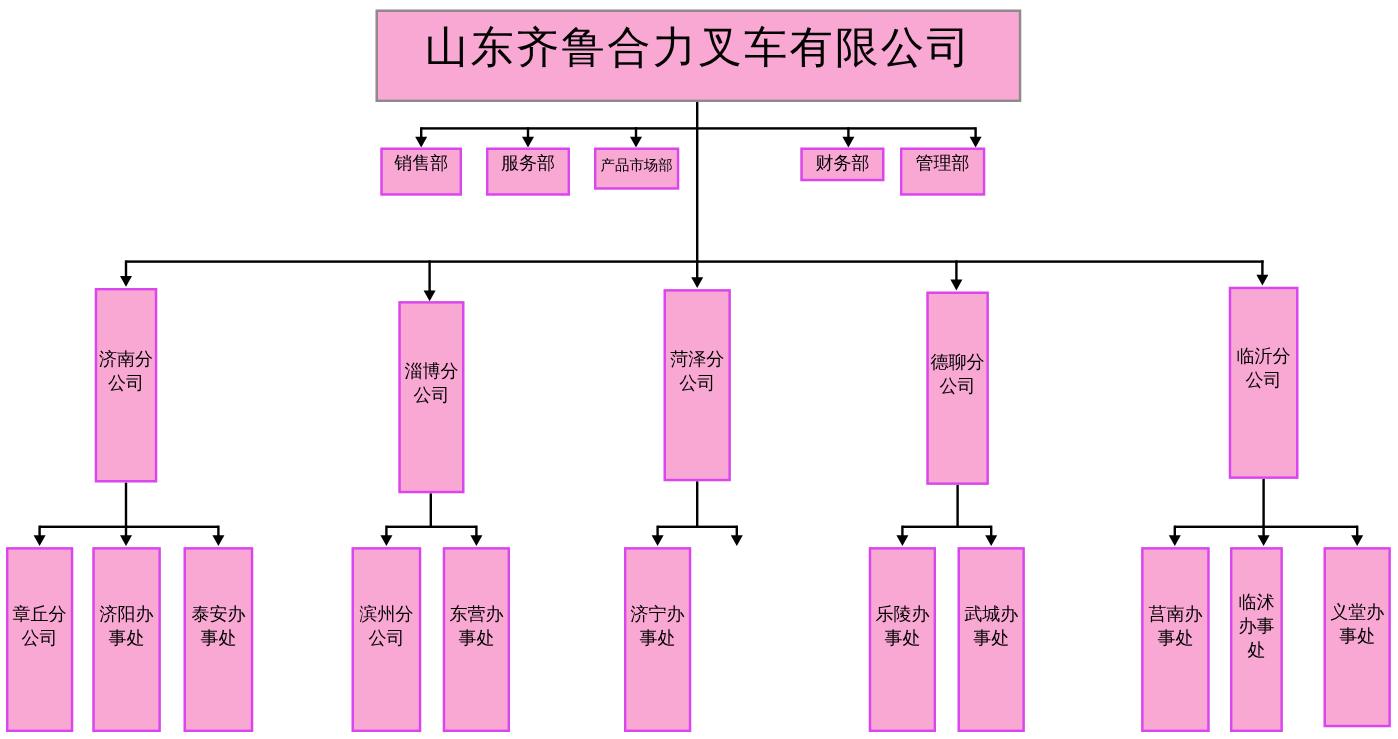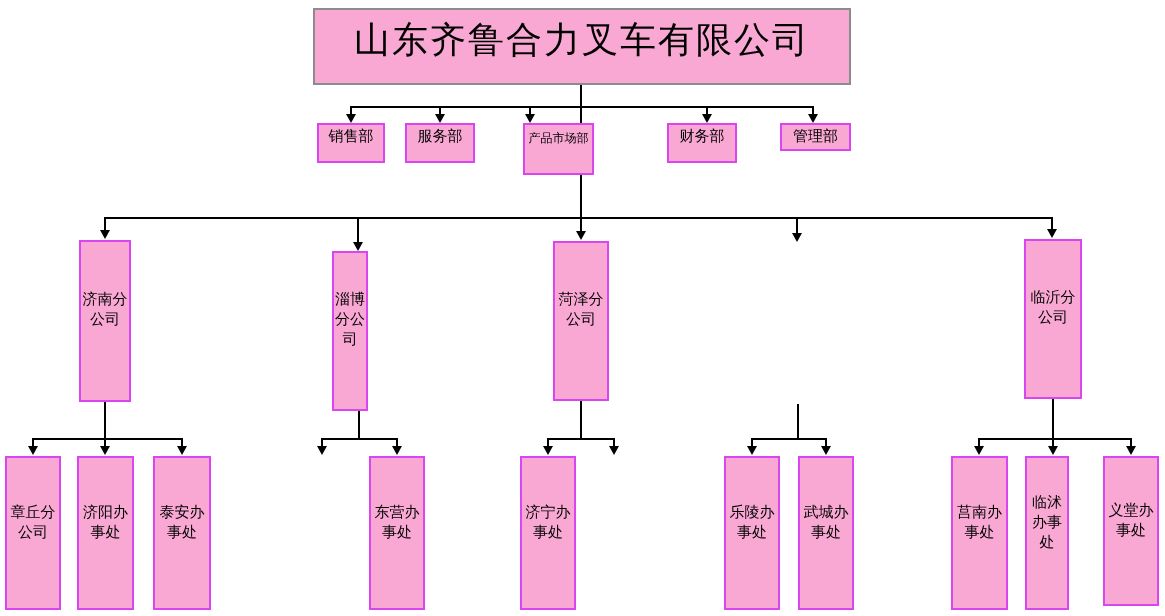--- a/index.html
+++ b/index.html
@@ -101,51 +101,57 @@
   <div class="box root-box" style="left:313px;top:8px;width:538px;height:77px">
     <span class="lbl">山东齐鲁合力叉车有限公司</span>
   </div>
 
   <div class="box dept-box" style="left:317px;top:123px;width:68px;height:40px">
     <span class="lbl">销售部</span>
   </div>
   <div class="box dept-box" style="left:405px;top:123px;width:70px;height:40px">
     <span class="lbl">服务部</span>
   </div>
-  <div class="box dept-box small" style="left:523px;top:123px;width:71px;height:52px">
+  <div class="box dept-box small" style="left:495px;top:123px;width:71px;height:35px">
     <span class="lbl">产品市场部</span>
   </div>
-  <div class="box dept-box" style="left:667px;top:123px;width:70px;height:40px">
+  <div class="box dept-box" style="left:667px;top:123px;width:70px;height:28px">
     <span class="lbl">财务部</span>
   </div>
-  <div class="box dept-box" style="left:780px;top:123px;width:71px;height:28px">
+  <div class="box dept-box" style="left:750px;top:123px;width:71px;height:40px">
     <span class="lbl">管理部</span>
   </div>
 
   <div class="box branch-box" style="left:79px;top:240px;width:52px;height:162px">
     <span class="lbl">济南分公司</span>
   </div>
-  <div class="box branch-box" style="left:332px;top:251px;width:36px;height:160px">
+  <div class="box branch-box" style="left:332px;top:251px;width:55px;height:160px">
     <span class="lbl">淄博分公司</span>
   </div>
   <div class="box branch-box" style="left:553px;top:241px;width:56px;height:160px">
     <span class="lbl">菏泽分公司</span>
+  </div>
+  <div class="box branch-box" style="left:772px;top:243px;width:52px;height:161px">
+    <span class="lbl">德聊分公司</span>
   </div>
   <div class="box branch-box" style="left:1024px;top:239px;width:58px;height:160px">
     <span class="lbl">临沂分公司</span>
   </div>
 
   <div class="box child-box" style="left:5px;top:456px;width:56px;height:154px">
     <span class="lbl">章丘分公司</span>
   </div>
   <div class="box child-box" style="left:77px;top:456px;width:57px;height:154px">
     <span class="lbl">济阳办事处</span>
   </div>
   <div class="box child-box" style="left:153px;top:456px;width:58px;height:154px">
     <span class="lbl">泰安办事处</span>
+  </div>
+  <div class="box child-box" style="left:293px;top:456px;width:58px;height:154px">
+    <span class="lbl">滨州分公司</span>
   </div>
   <div class="box child-box" style="left:369px;top:456px;width:56px;height:154px">
     <span class="lbl">东营办事处</span>
   </div>
   <div class="box child-box" style="left:520px;top:456px;width:56px;height:154px">
     <span class="lbl">济宁办事处</span>
   </div>
   <div class="box child-box" style="left:724px;top:456px;width:56px;height:154px">
     <span class="lbl">乐陵办事处</span>
   </div>

